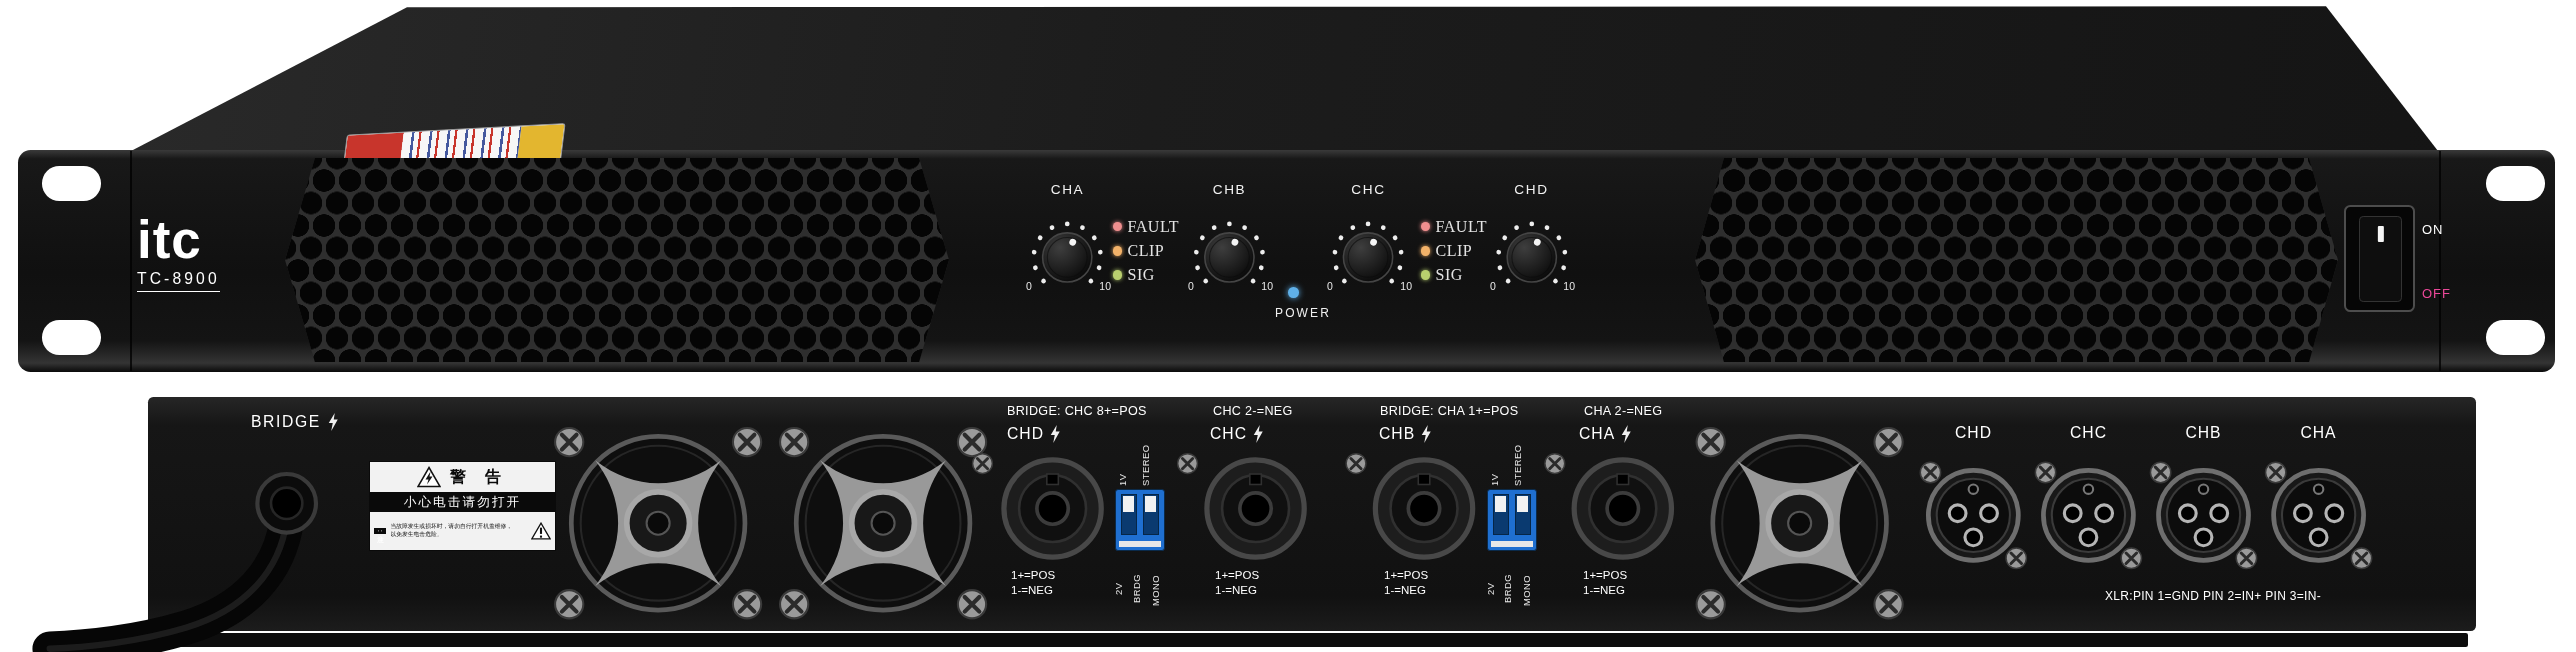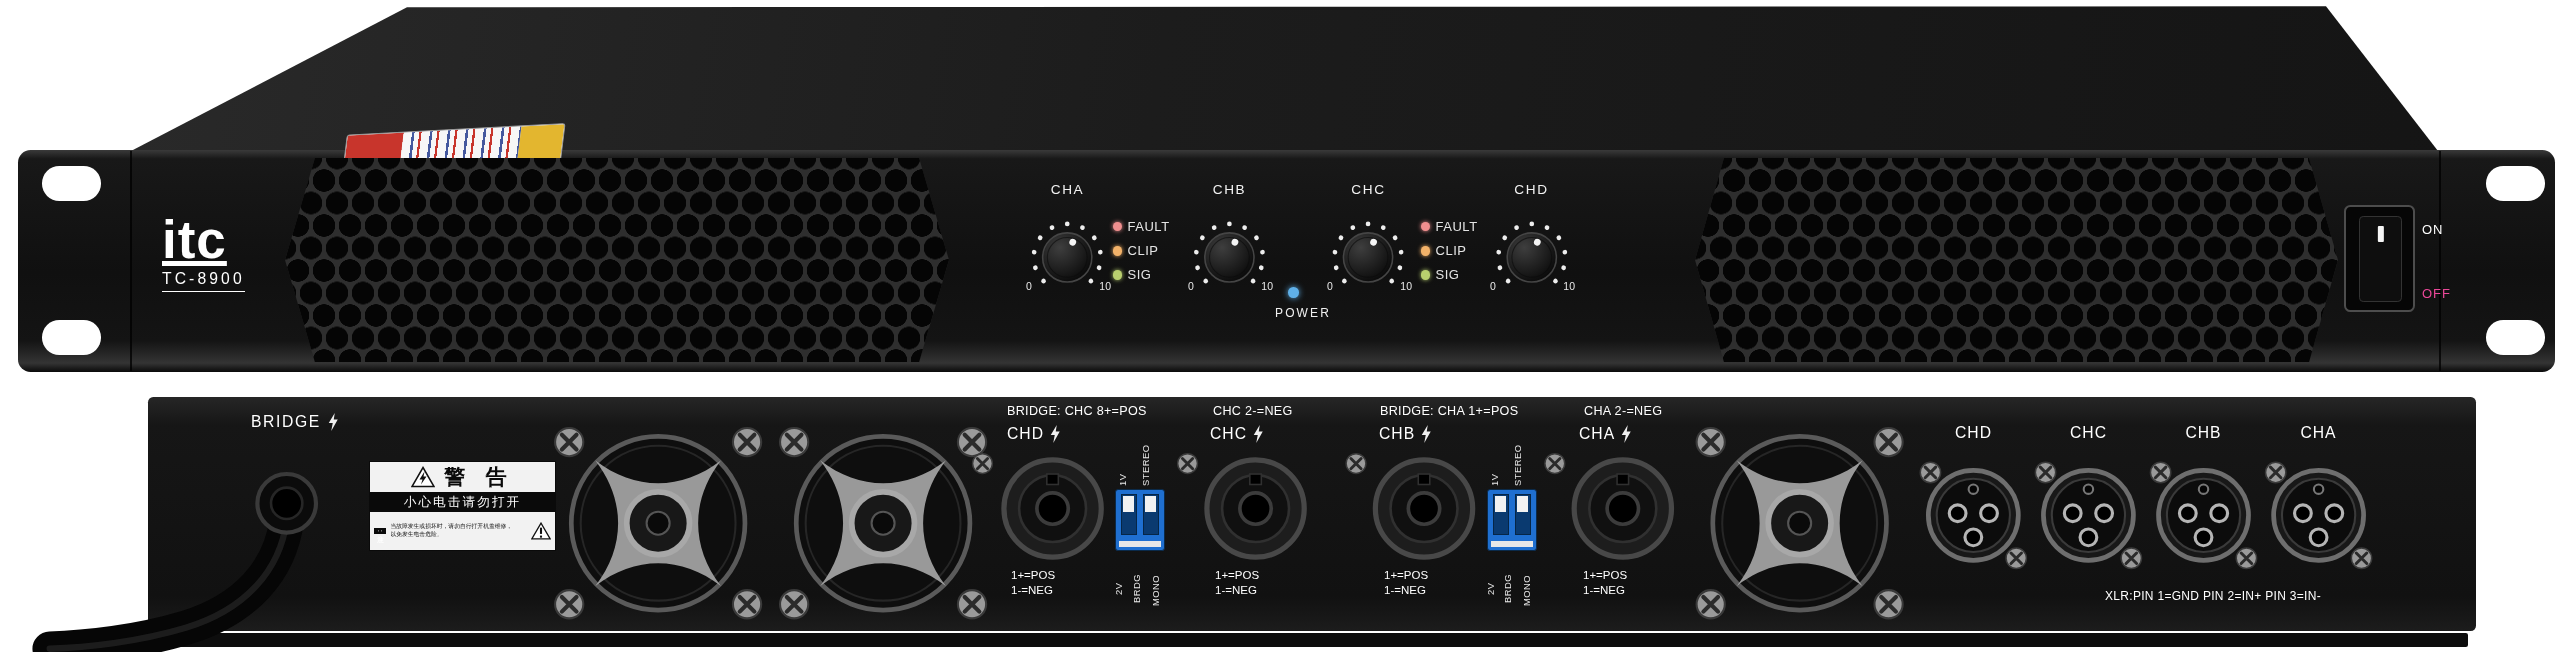--- a/index.html
+++ b/index.html
@@ -14,21 +14,21 @@
   .sticker{left:344px;top:129px;width:217px;height:42px;z-index:2;background:#ececec;
     border:1px solid #9a9a9a;border-radius:3.1px;transform:rotate(-3deg) skewX(-10deg);
     display:flex;overflow:hidden;}
   .sticker .s1{flex:0 0 26%;background:#c8352c;}
   .sticker .s2{flex:1;background:repeating-linear-gradient(90deg,#f7f7f7 0 8.4px,#44589e 8.4px 11px,#f7f7f7 11px 15.7px,#c8352c 15.7px 18px);}
   .sticker .s3{flex:0 0 20%;background:#e3b62f;}
   .front-face{left:18.3px;top:150px;width:2537px;height:222px;z-index:1;border-radius:12.6px;
     background:linear-gradient(180deg,#3a3a3a 0%,#181818 4%,#101010 55%,#141414 86%,#343434 96%,#0a0a0a 100%);}
   .seam{top:151px;width:2.1px;height:220px;background:#000;opacity:.75;z-index:3;}
   .hole{width:59px;height:35px;border-radius:17.3px;background:#ffffff;z-index:3;}
-  .brand-wrap{left:162px;top:213px;z-index:10;color:#fff;text-decoration:underline;}
+  .brand-wrap{left:137px;top:213px;z-index:10;color:#fff;}
   .brand{font-size:53px;font-weight:bold;letter-spacing:1px;line-height:1;}
   .model{display:inline-block;margin-top:4.2px;font-size:15.7px;letter-spacing:3.1px;
          border-bottom:1.6px solid #fff;padding-bottom:3.1px;}
   .grille{top:158px;height:204px;z-index:2;
     clip-path:polygon(4.5% 0%,95.5% 0%,100% 50%,95.5% 100%,4.5% 100%,0% 50%);
     background-color:#2e2e2e;
     background-image:radial-gradient(circle,#050505 0 11px,transparent 11.5px),
                      radial-gradient(circle,#050505 0 11px,transparent 11.5px);
     background-size:26px 45px;background-position:0 0,13px 22.5px;}
   .grille-l{left:285px;width:664px;}
@@ -38,21 +38,21 @@
   .ch-label{text-align:center;font-size:13.6px;letter-spacing:1.6px;color:#f2f2f2;}
   .scale-min{position:absolute;left:3.1px;top:98px;font-size:10.5px;color:#e8e8e8;}
   .scale-max{position:absolute;right:1px;top:98px;font-size:10.5px;color:#e8e8e8;}
 
   .led-col{top:220px;z-index:10;display:flex;flex-direction:column;gap:10.5px;}
   .led-row{display:flex;align-items:center;gap:5.2px;height:13.6px;}
   .led-dot{width:9.4px;height:9.4px;border-radius:50%;}
   .led-fault{background:#f08f8f;box-shadow:0 0 4.2px #f08f8f;}
   .led-clip{background:#f3b269;box-shadow:0 0 4.2px #f3b269;}
   .led-sig{background:#b9cf6e;box-shadow:0 0 4.2px #b9cf6e;}
-  .led-text{font-size:13px;color:#e4e4e4;letter-spacing:0.5px;}
+  .led-text{font-size:16px;color:#e4e4e4;letter-spacing:0.5px;font-family:Liberation Serif, serif;}
   .power-led{left:1288px;top:287px;width:10.5px;height:10.5px;border-radius:50%;
     background:#5fb0e8;box-shadow:0 0 6.3px #5fb0e8;z-index:10;}
   .power-label{left:1256px;top:306px;width:94px;text-align:center;font-size:12px;
     letter-spacing:2.1px;color:#f0f0f0;z-index:10;}
 
   .switch-bezel{left:2344px;top:205px;width:71px;height:107px;background:#060606;
     border:2.1px solid #4d4d4d;border-radius:6.3px;z-index:6;box-sizing:border-box;}
   .rocker{position:absolute;left:13px;top:9.4px;width:41px;height:84px;background:#0e0e0e;
     border:1px solid #333;border-radius:4.2px;}
   .rocker::before{content:"";position:absolute;left:50%;top:8.4px;transform:translateX(-50%);
@@ -69,21 +69,21 @@
   .caution{left:251px;top:413px;z-index:10;display:flex;align-items:center;gap:7.3px;
     color:#fff;font-size:15.7px;letter-spacing:1.6px;}
   .bolt{width:10.5px;height:18px;}
   .ratings{left:292px;top:563px;z-index:4;color:#fff;}
   .ratings .r1{font-size:15.7px;letter-spacing:0.5px;}
   .ratings .r2,.ratings .r3{font-size:10px;color:#ddd;margin-top:3.1px;}
 
   .warn{left:369px;top:461px;width:187px;height:90px;background:#f2f2f2;
     border:1.6px solid #0a0a0a;box-sizing:border-box;z-index:6;display:flex;flex-direction:column;}
   .warn-top{flex:0 0 30px;display:flex;align-items:center;justify-content:center;gap:9.4px;}
-  .warn-title{font-size:21px;font-weight:bold;color:#0a0a0a;letter-spacing:7.3px;}
+  .warn-title{font-size:16px;font-weight:bold;color:#0a0a0a;letter-spacing:7.3px;}
   .warn-strip{flex:0 0 20px;background:#0a0a0a;color:#fff;font-size:12.6px;display:flex;
     align-items:center;justify-content:center;letter-spacing:2.1px;}
   .warn-bottom{flex:1;display:flex;align-items:center;gap:4.2px;padding:2.1px 4.2px;}
   .warn-note-label{writing-mode:vertical-rl;background:#0a0a0a;color:#fff;font-size:6.8px;
     padding:1.6px 1px;}
   .warn-lines{flex:1;font-size:5.8px;color:#111;line-height:1.35;}
   .tri{width:24px;height:22px;flex:0 0 auto;}
   .tri-s{width:20px;height:18px;flex:0 0 auto;}
 
   .bridge-note{top:404px;font-size:12.6px;color:#fff;z-index:10;letter-spacing:0.3px;}

